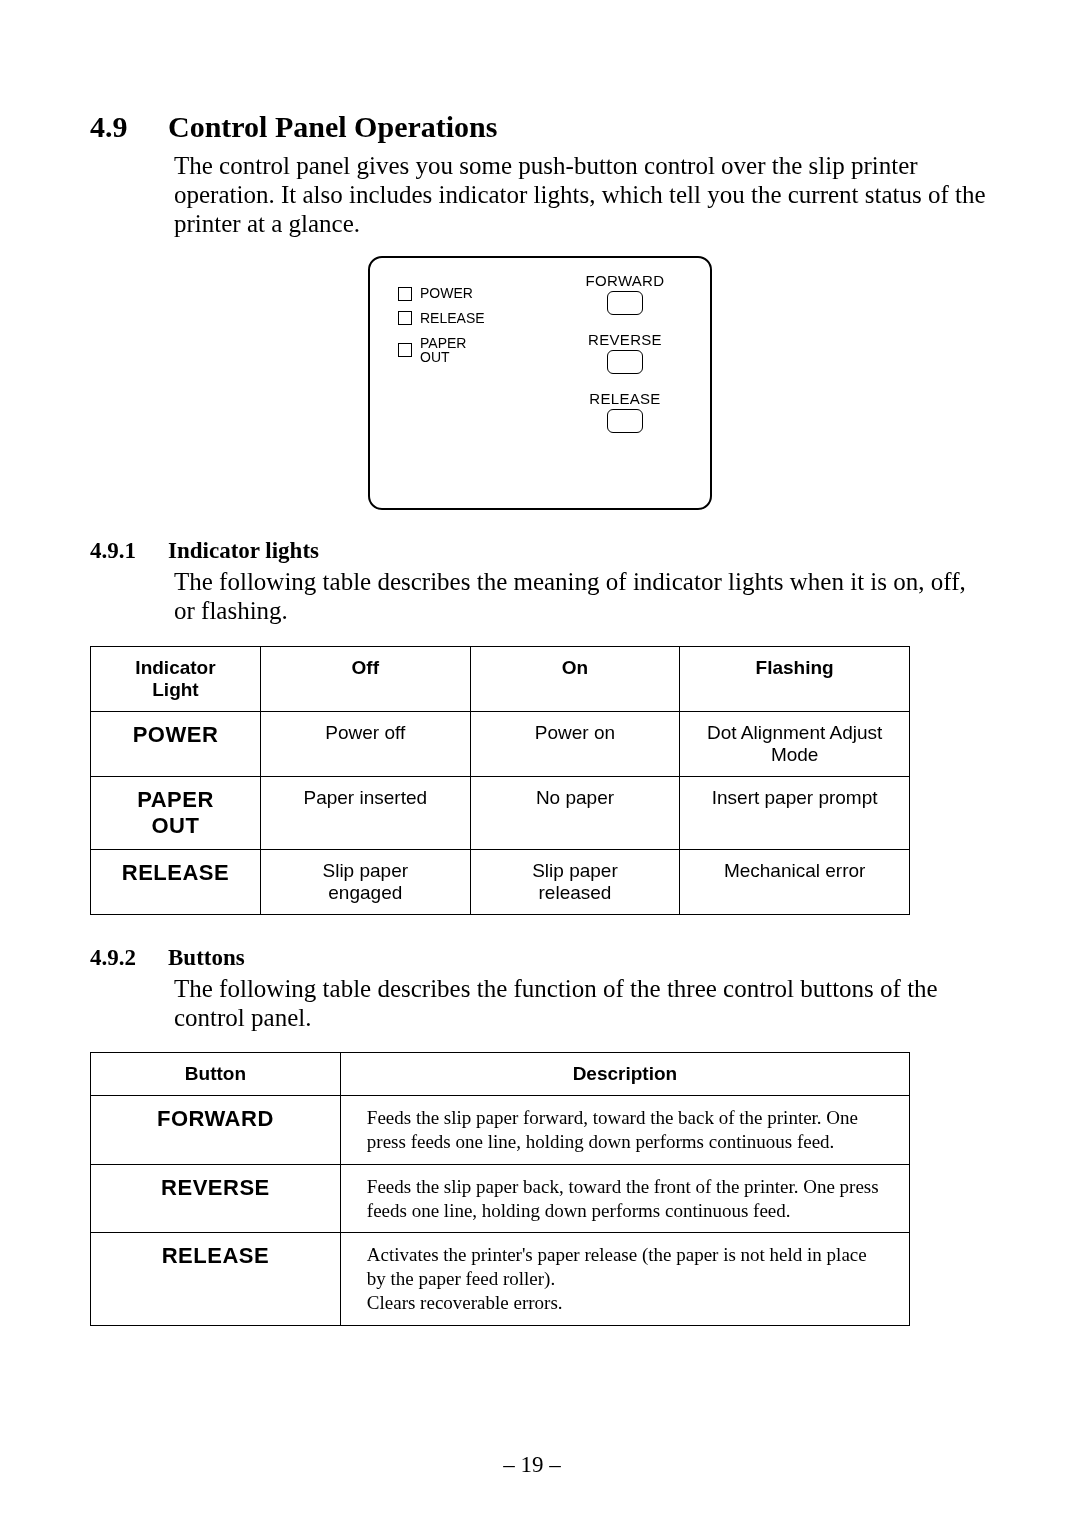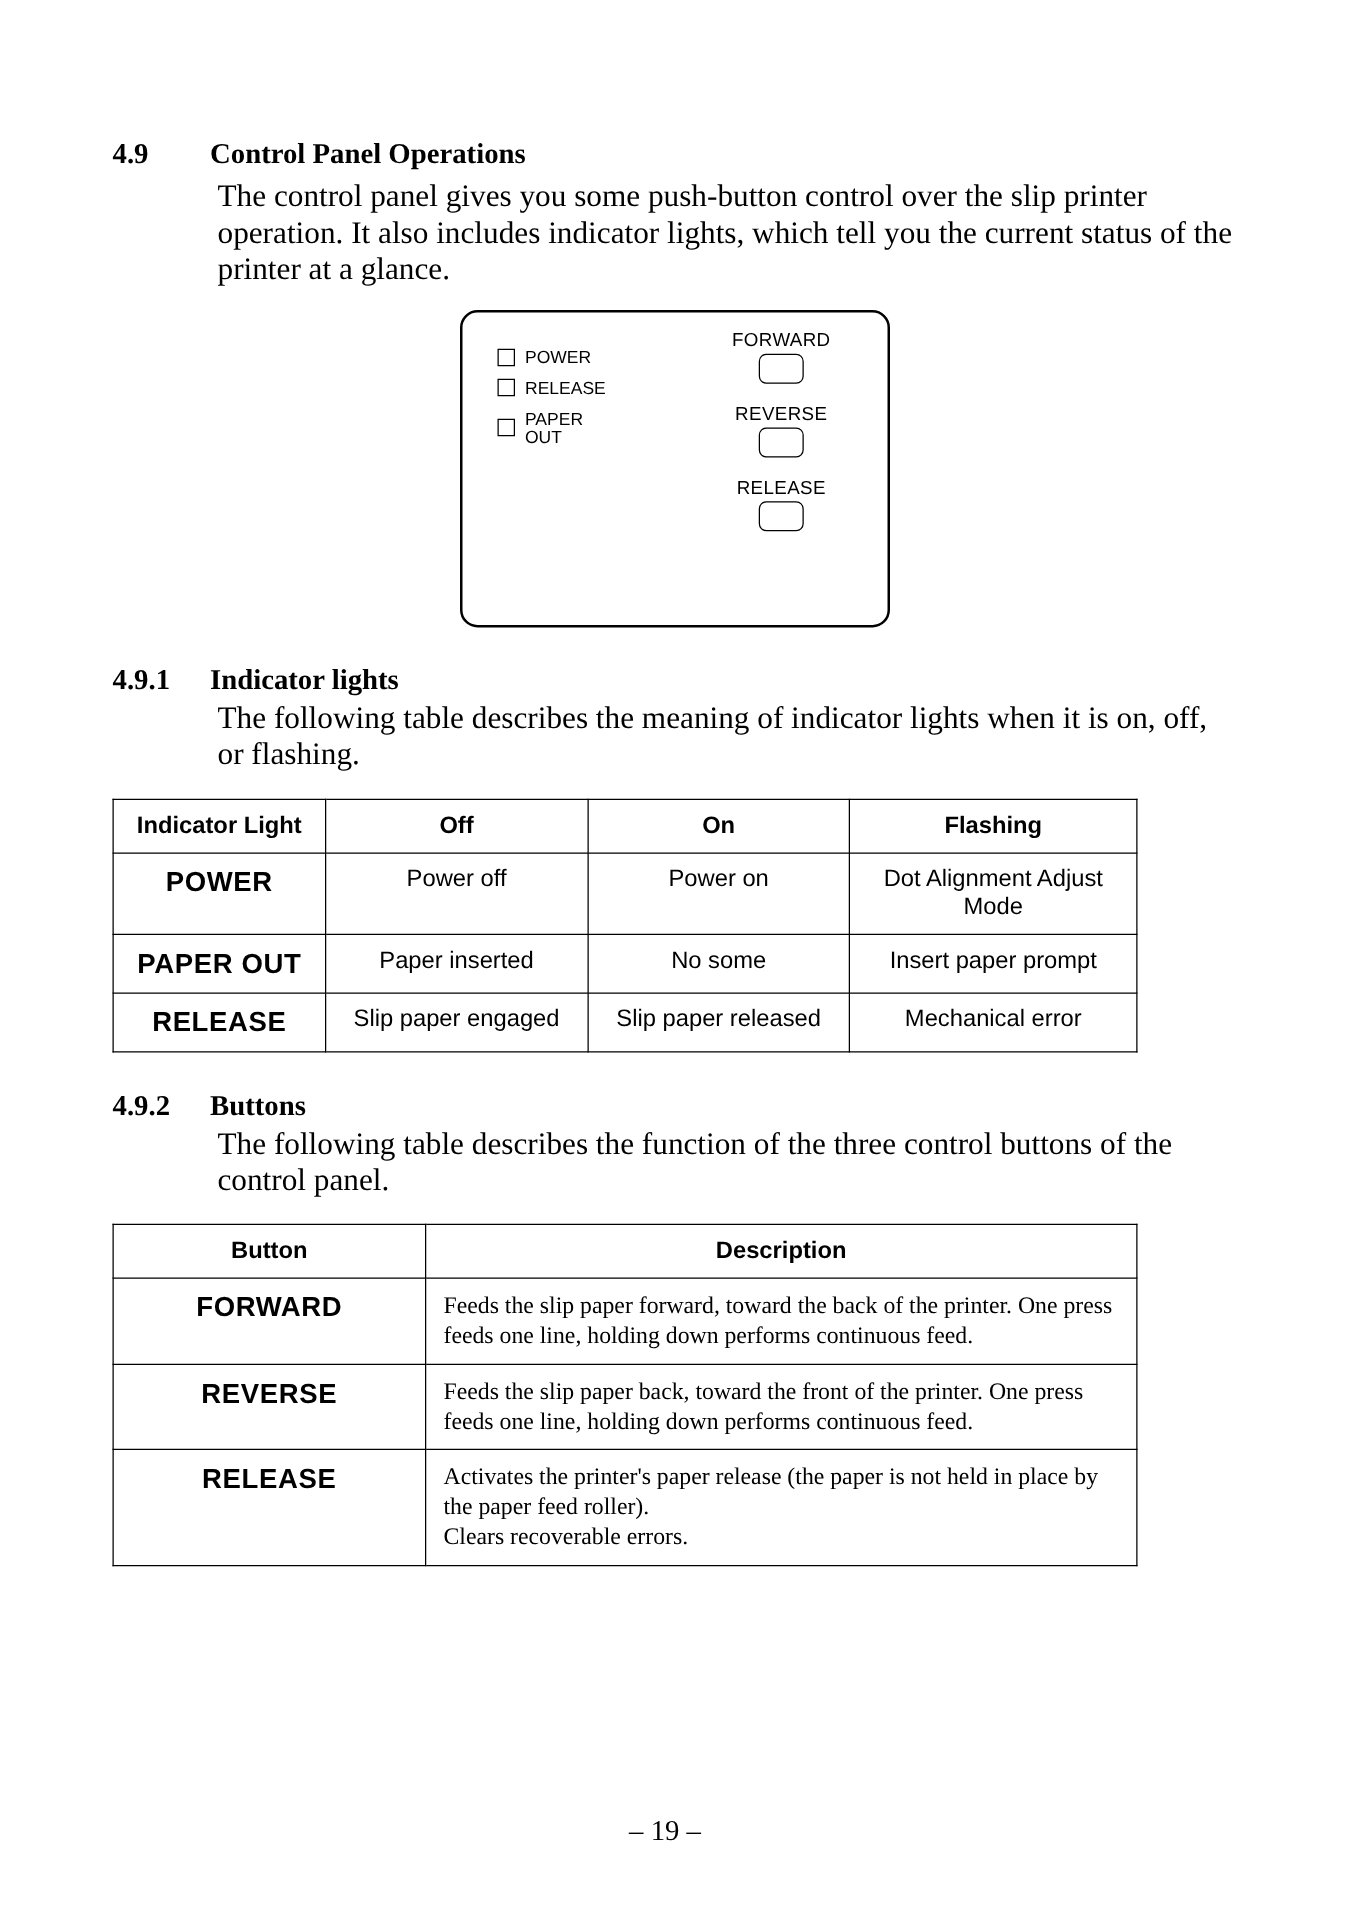--- a/index.html
+++ b/index.html
@@ -11,21 +11,21 @@
   }
   .page {
     width: 1080px;
     height: 1528px;
     margin: 0 auto;
     position: relative;
     box-sizing: border-box;
     padding: 110px 90px 60px 90px;
   }
   .sec-title {
-    font-size: 23px;
+    font-size: 30px;
     font-weight: bold;
     margin: 0 0 8px 0;
   }
   .sec-title .num { display:inline-block; width: 78px; }
   .body-text {
     font-size: 25px;
     line-height: 1.15;
     margin: 4px 0 0 84px;
   }
   .subsec-title {
@@ -65,21 +65,21 @@
   }
   table.doc {
     border-collapse: collapse;
     width: 820px;
     margin: 20px 0 0 0;
     font-family: Helvetica, Arial, sans-serif;
     font-size: 19px;
   }
   table.doc th, table.doc td {
     border: 1.3px solid #000;
-    padding: 10px 14px;
+    padding: 10px 26px;
     vertical-align: top;
     text-align: center;
   }
   table.doc th {
     font-weight: bold;
   }
   table.doc td.rowhead {
     font-weight: bold;
     font-size: 22px;
     letter-spacing: 0.5px;
@@ -165,21 +165,21 @@
     </tr>
     <tr>
       <td class="rowhead">POWER</td>
       <td>Power off</td>
       <td>Power on</td>
       <td>Dot Alignment Adjust Mode</td>
     </tr>
     <tr>
       <td class="rowhead">PAPER OUT</td>
       <td>Paper inserted</td>
-      <td>No some</td>
+      <td>No paper</td>
       <td>Insert paper prompt</td>
     </tr>
     <tr>
       <td class="rowhead">RELEASE</td>
       <td>Slip paper engaged</td>
       <td>Slip paper released</td>
       <td>Mechanical error</td>
     </tr>
   </tbody>
     </table>

